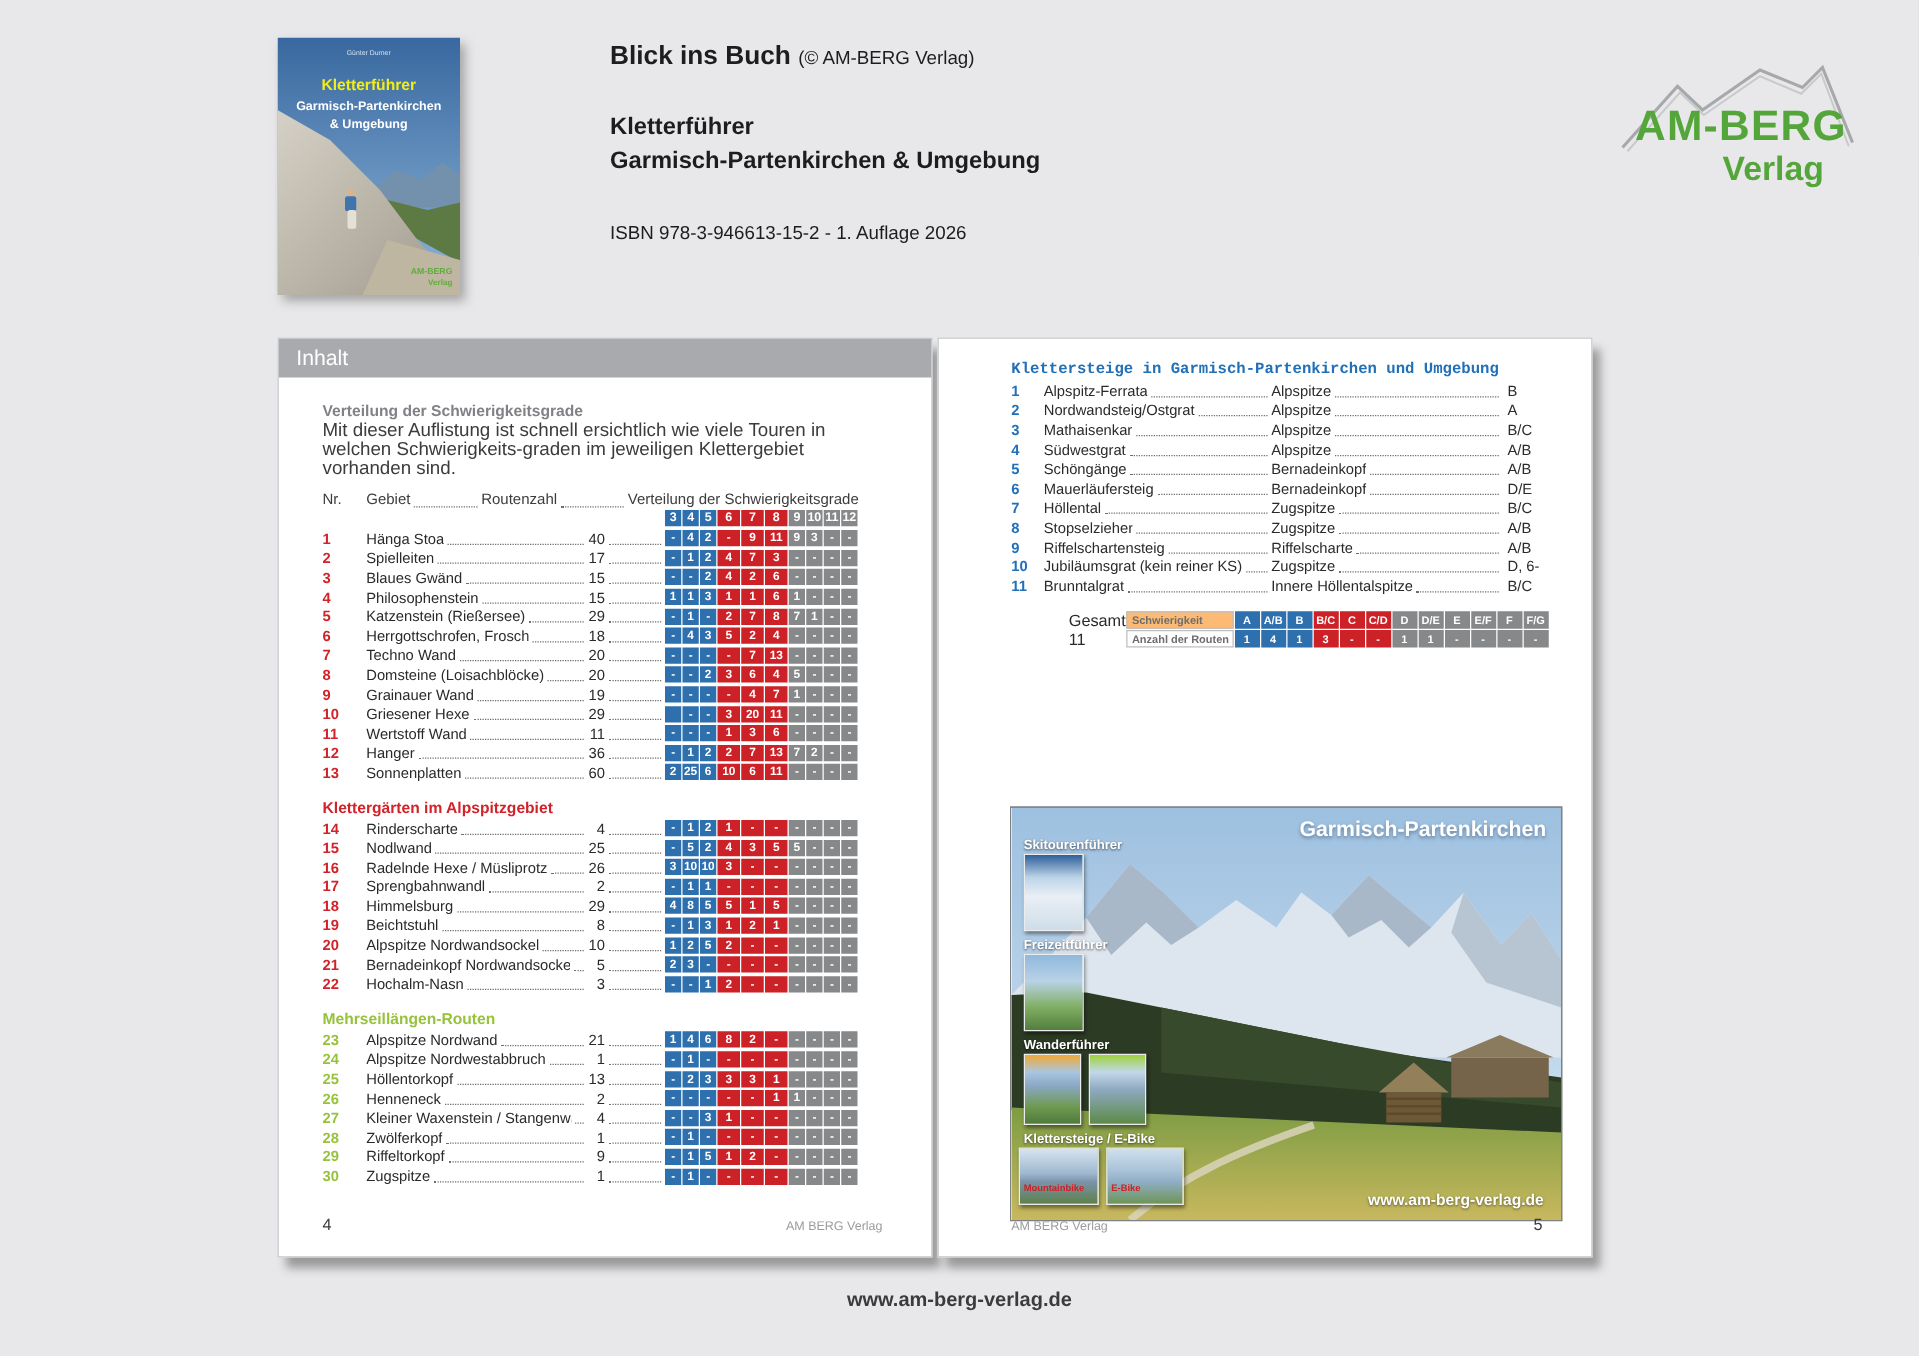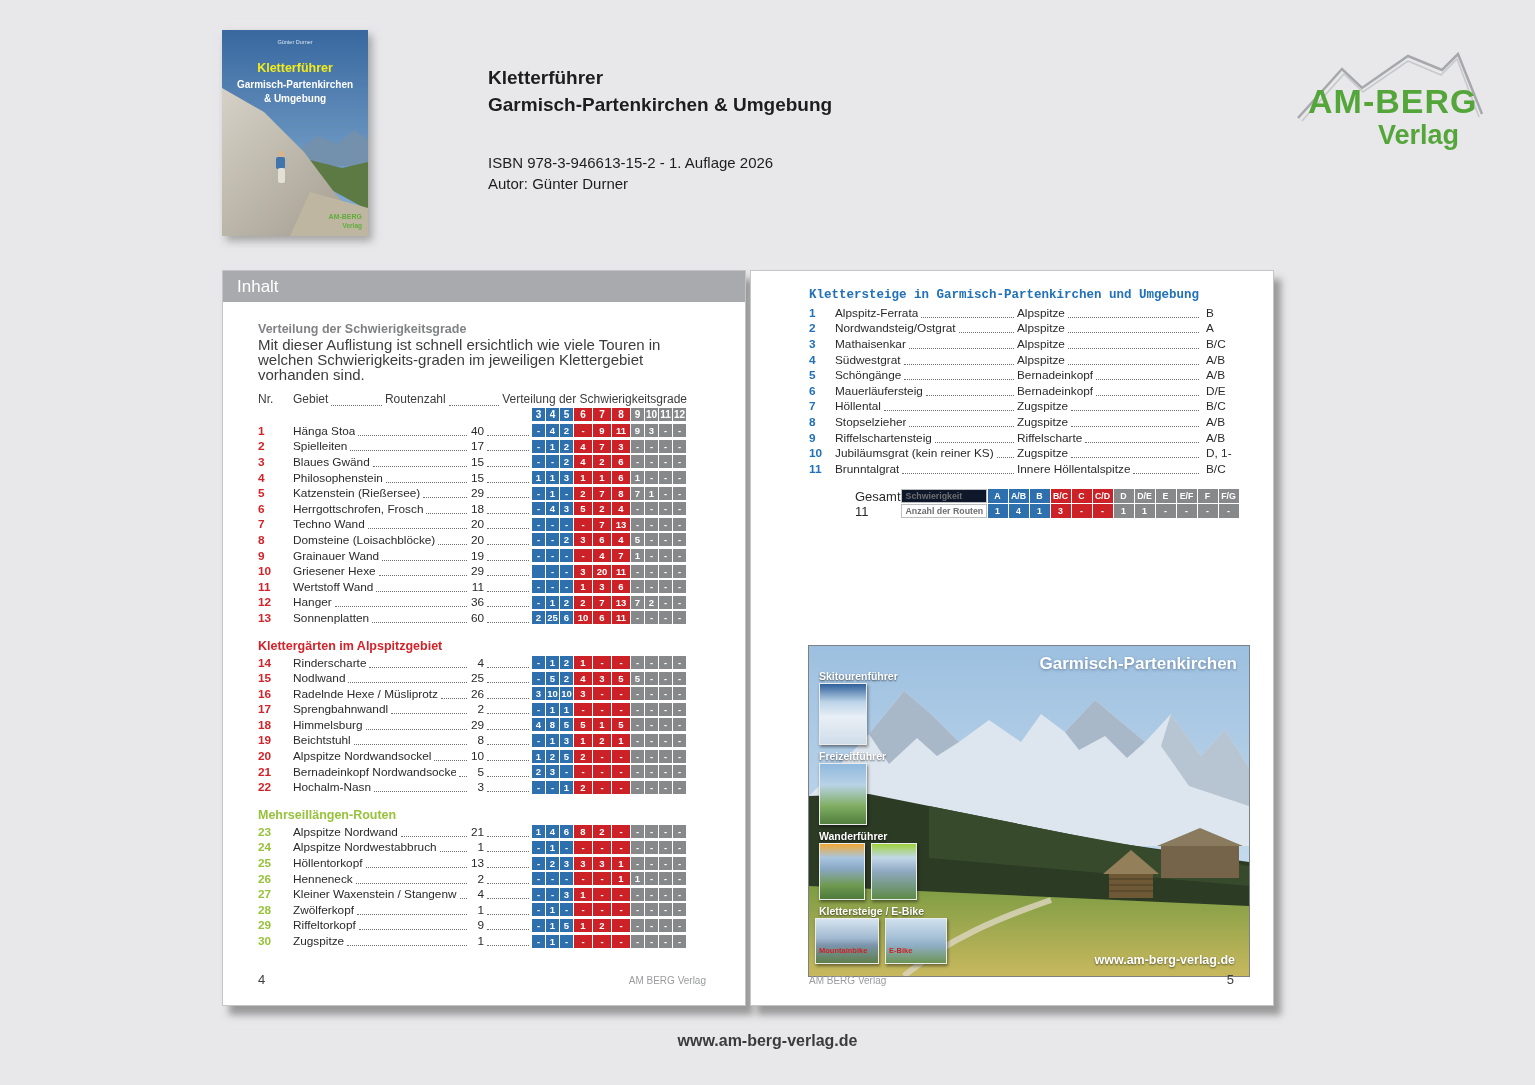--- a/index.html
+++ b/index.html
@@ -69,21 +69,21 @@
   .ks-row { display:flex; align-items:center; height:15.6px; font-size:11.8px; color:#2a2a2c; }
   .ks-row .rnum { width:26px; }
   .ks-name-wrap { flex:0 0 182px; display:flex; align-items:center; overflow:hidden; }
   .ks-loc-wrap { flex:1 1 auto; display:flex; align-items:center; overflow:hidden; }
   .ks-grade { flex:none; min-width:32px; padding-left:4px; }
 
   .summary { display:flex; margin-top:12px; align-items:flex-start; }
   .gesamt { margin-left:46px; font-size:13px; color:#2a2a2c; }
   .sum-table { margin-left:auto; }
   .sum-row { display:flex; height:14px; margin-bottom:1px; }
-  .sum-label { width:86px; flex:none; background:#0f172a; border:1px solid #bcbec0;
+  .sum-label { width:86px; flex:none; background:#fdba74; border:1px solid #bcbec0;
     font-size:8.8px; color:#6d6e71; font-weight:bold; line-height:12px; padding-left:4px; }
   .sum-label.white { background:#fff; }
   .scell { width:20px; flex:none; margin-left:1px; background:#87888a; color:#fff;
     font-size:8.8px; font-weight:bold; text-align:center; line-height:14px; }
   .scell.c-blue { background:#2e6fae; } .scell.c-red { background:#cc2127; }
 
   
   .photo { position:absolute; left:58px; top:375px; width:440px; height:330px; overflow:hidden;
     box-shadow:0 0 0 1px #7e8082; }
   .photo svg { position:absolute; left:0; top:0; }
@@ -141,27 +141,30 @@
       <text x="73" y="14" text-anchor="middle" font-size="5.5" fill="#d7e3ef" font-family="Liberation Sans, sans-serif" id="cv-author">Günter Durner</text>
       <text x="73" y="42" text-anchor="middle" font-size="12.5" font-weight="bold" fill="#f3ec19" font-family="Liberation Sans, sans-serif" id="cv-title">Kletterführer</text>
       <text x="73" y="58" text-anchor="middle" font-size="10" font-weight="bold" fill="#ffffff" font-family="Liberation Sans, sans-serif" id="cv-sub1">Garmisch-Partenkirchen</text>
       <text x="73" y="72" text-anchor="middle" font-size="10" font-weight="bold" fill="#ffffff" font-family="Liberation Sans, sans-serif" id="cv-sub2">&amp; Umgebung</text>
       <text x="140" y="189" text-anchor="end" font-size="7" font-weight="bold" fill="#5fae3d" font-family="Liberation Sans, sans-serif" id="cv-logo1">AM-BERG</text>
       <text x="140" y="198" text-anchor="end" font-size="6.5" font-weight="bold" fill="#5fae3d" font-family="Liberation Sans, sans-serif" id="cv-logo2">Verlag</text>
     </svg>
   </div>
 
   <div class="header-block">
+    <div class="hb-line1">
+      <span>Blick ins Buch</span>
+      <span class="suffix">(© AM-BERG Verlag)</span>
+    </div>
     <div class="hb-book">
       <div>Kletterführer</div>
       <div>Garmisch-Partenkirchen &amp; Umgebung</div>
     </div>
     <div class="hb-meta">
       <div>ISBN 978-3-946613-15-2  -  1. Auflage 2026</div>
-      <div>Autor: Günter Durner</div>
     </div>
   </div>
 
   <div class="logo-block">
     <svg width="210" height="130" viewBox="0 0 210 130">
       <polyline points="8,92 52,43 72,62 118,30 152,44 168,28 192,88" fill="none" stroke="#a6a8ab" stroke-width="2.5"></polyline>
       <polyline points="12,95 54,48 73,66 118,35 151,49 167,33 189,91" fill="none" stroke="#c7c9cb" stroke-width="1.6"></polyline>
     </svg>
     <div class="logo-text">AM-BERG</div>
     <div class="logo-sub">Verlag</div>
@@ -890,21 +893,21 @@
           <div class="ks-row">
             <span class="rnum col-blue">10</span>
             <span class="ks-name-wrap">
               <span class="rname">Jubiläumsgrat (kein reiner KS)</span>
               <span class="dots"></span>
             </span>
             <span class="ks-loc-wrap">
               <span class="rname">Zugspitze</span>
               <span class="dots"></span>
             </span>
-            <span class="ks-grade">D, 1-</span>
+            <span class="ks-grade">D, 6-</span>
           </div>
           <div class="ks-row">
             <span class="rnum col-blue">11</span>
             <span class="ks-name-wrap">
               <span class="rname">Brunntalgrat</span>
               <span class="dots"></span>
             </span>
             <span class="ks-loc-wrap">
               <span class="rname">Innere Höllentalspitze</span>
               <span class="dots"></span>

